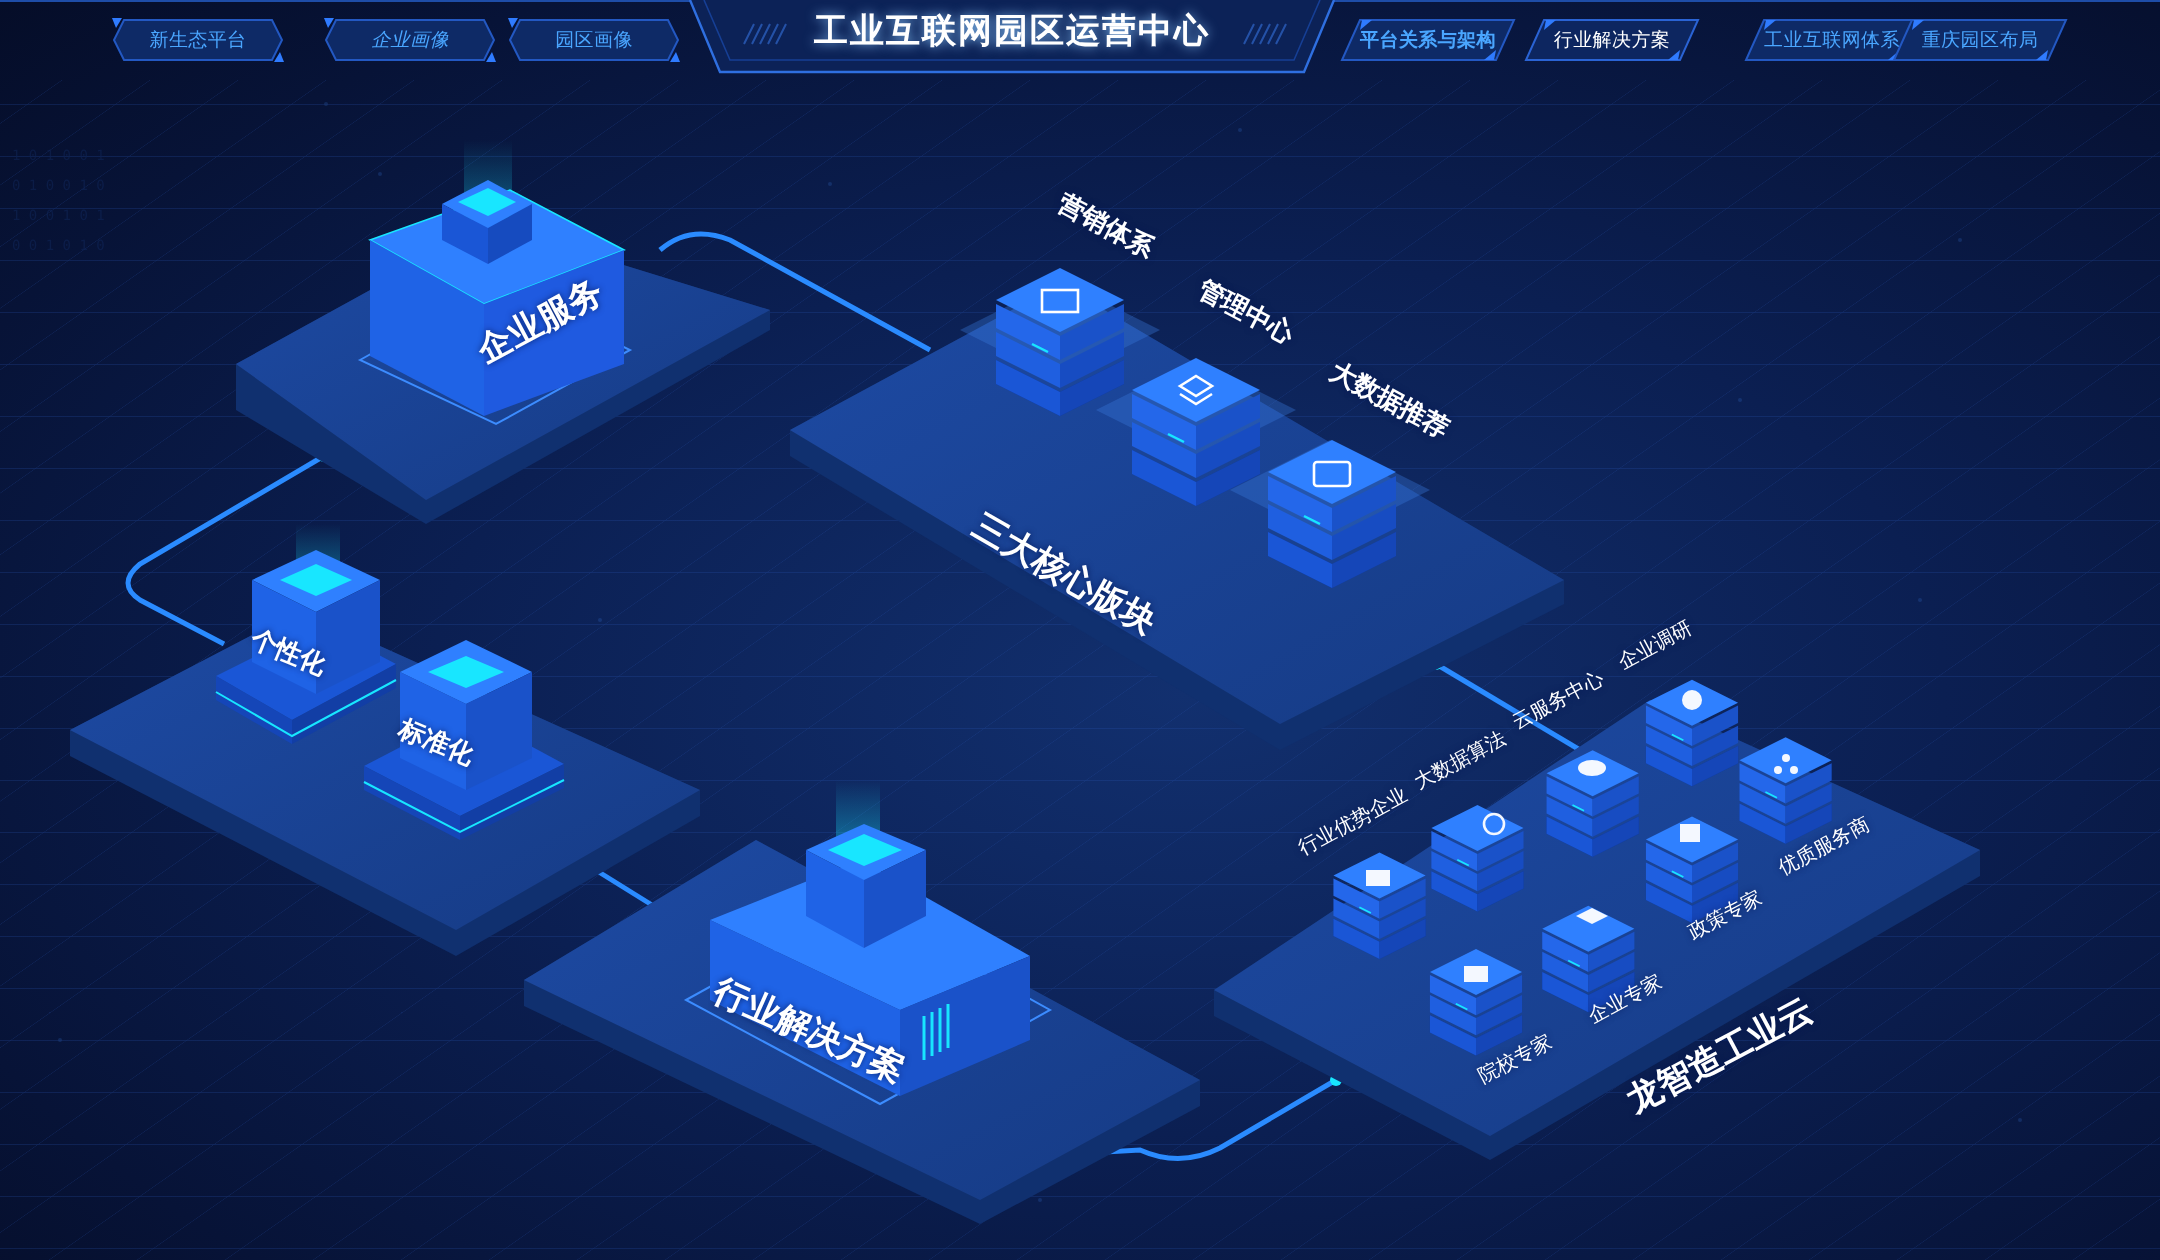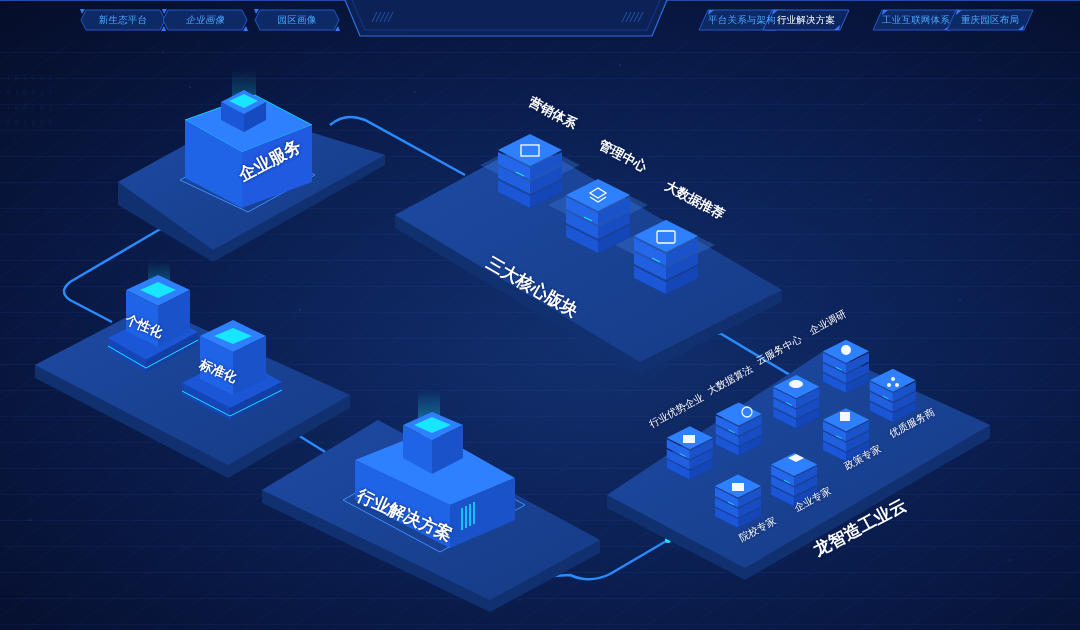--- a/index.html
+++ b/index.html
@@ -77,21 +77,21 @@
   <svg class="scene" width="1080" height="40">
     <path d="M0 0 L1080 0" stroke="#1e4da8" stroke-width="2"></path>
     <path d="M345 0 L360 36 L652 36 L667 0" fill="#0c2257" stroke="#2f6fe0" stroke-width="1.2"></path>
     <path d="M352 0 L365 30 L647 30 L660 0" fill="none" stroke="#163f95" stroke-width="0.8"></path>
     <g stroke="#2f66c9" stroke-width="1" opacity="0.7">
       <path d="M372 22 l5 -10 M376 22 l5 -10 M380 22 l5 -10 M384 22 l5 -10 M388 22 l5 -10"></path>
       <path d="M622 22 l5 -10 M626 22 l5 -10 M630 22 l5 -10 M634 22 l5 -10 M638 22 l5 -10"></path>
     </g>
   </svg>
 
-  <div class="nav-tab" style="left:80px;width:86px;text-align:right;">
+  <div class="nav-tab" style="left:56px;width:86px;text-align:right;">
     <svg class="bg" width="86" height="22">
         <path d="M6 1 L80 1 L85 11 L80 21 L6 21 L1 11 Z" fill="#0e2a66" stroke="#2358c2" stroke-width="1"></path>
         <path d="M0 0 L5 0 L2 5Z" fill="#2f7bff"></path>
         <path d="M86 22 L81 22 L84 17Z" fill="#2f7bff"></path>
       </svg>
     <span>新生态平台</span>
   </div>
   <div class="nav-tab" style="left:162px;width:86px;font-style:italic;">
     <svg class="bg" width="86" height="22">
         <path d="M6 1 L80 1 L85 11 L80 21 L6 21 L1 11 Z" fill="#0e2a66" stroke="#2358c2" stroke-width="1"></path>
@@ -102,22 +102,25 @@
   </div>
   <div class="nav-tab" style="left:254px;width:86px;justify-content:center;">
     <svg class="bg" width="86" height="22">
         <path d="M6 1 L80 1 L85 11 L80 21 L6 21 L1 11 Z" fill="#0e2a66" stroke="#2358c2" stroke-width="1"></path>
         <path d="M0 0 L5 0 L2 5Z" fill="#2f7bff"></path>
         <path d="M86 22 L81 22 L84 17Z" fill="#2f7bff"></path>
       </svg>
     <span>园区画像</span>
   </div>
 
-
-  <div class="nav-tab" style="left:698px;width:88px;">
+  <div class="title-box">
+    <div class="title-text">工业互联网园区运营中心</div>
+  </div>
+
+  <div class="nav-tab" style="left:670px;width:88px;font-weight:bold;">
     <svg class="bg" width="88" height="22">
         <path d="M10 1 L87 1 L78 21 L1 21 Z" fill="#0e2a66" stroke="#2358c2" stroke-width="1"></path>
         <path d="M11 1 L16 1 L10 6Z" fill="#2f7bff"></path>
         <path d="M77 21 L72 21 L78 16Z" fill="#2f7bff"></path>
       </svg>
     <span>平台关系与架构</span>
   </div>
   <div class="nav-tab active" style="left:762px;width:88px;">
     <svg class="bg" width="88" height="22">
         <path d="M10 1 L87 1 L78 21 L1 21 Z" fill="#0d2660" stroke="#2a63d4" stroke-width="1"></path>

